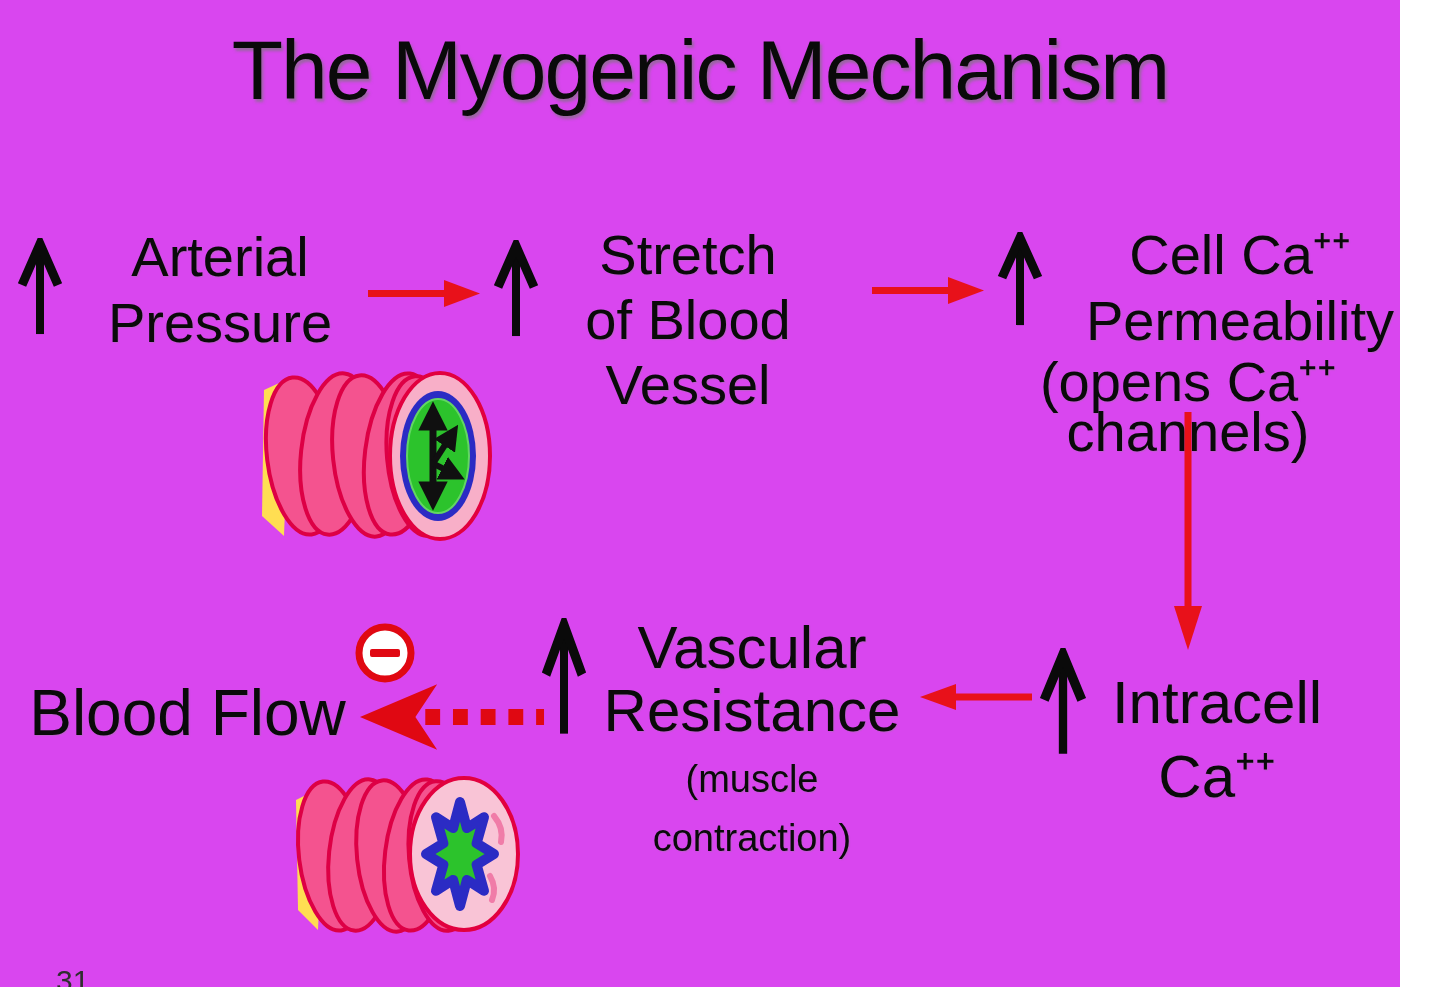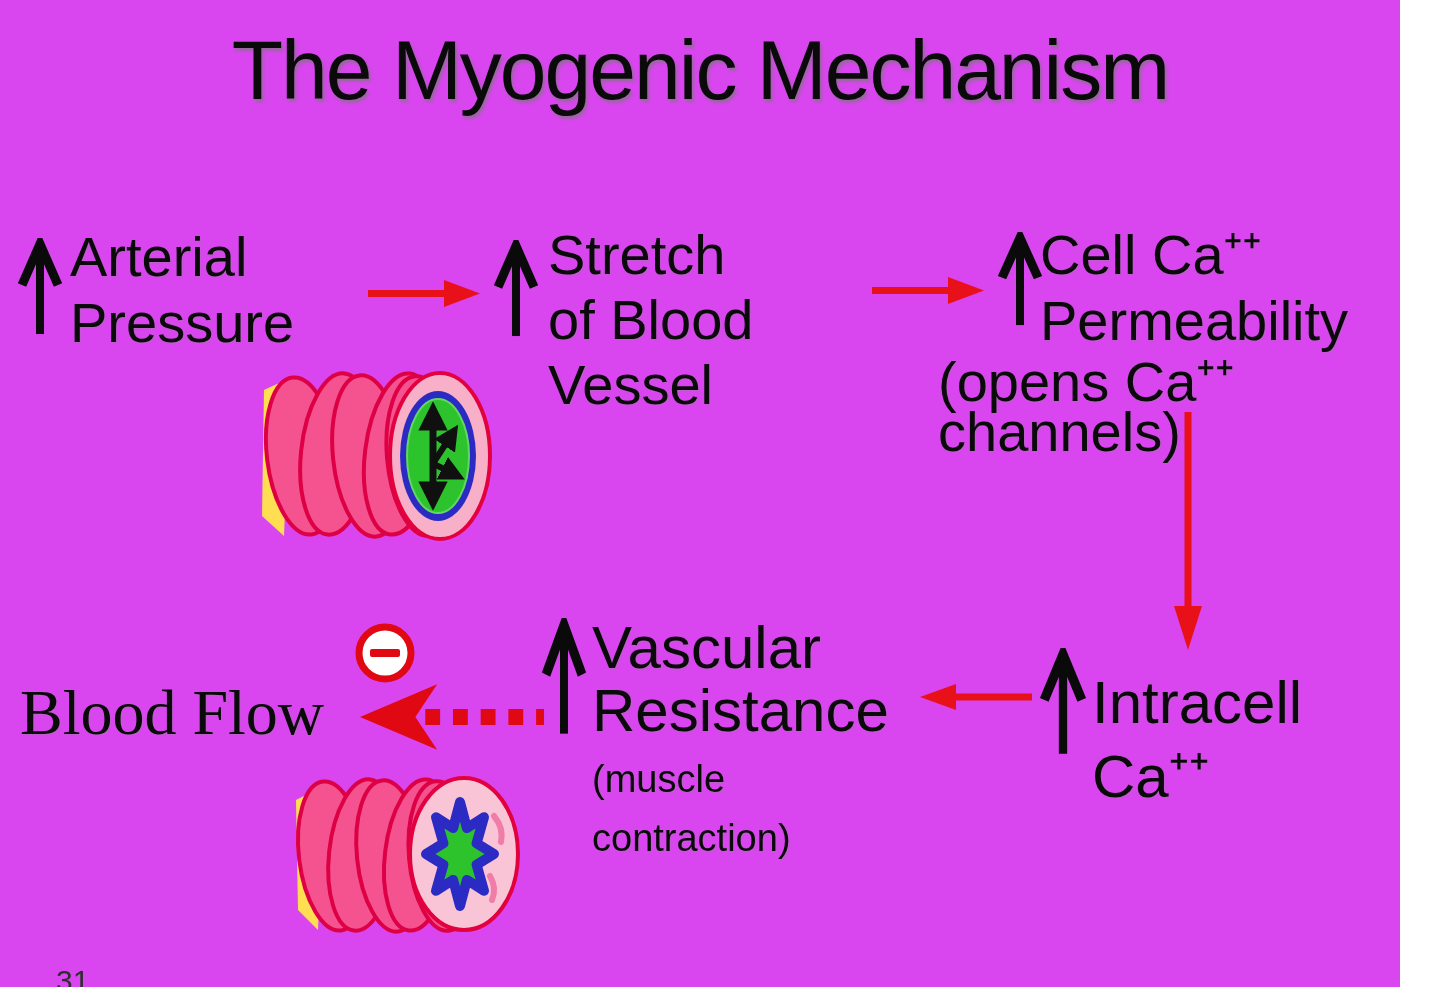--- a/index.html
+++ b/index.html
@@ -18,31 +18,31 @@
     left: 0; right: 0; top: 22px;
     text-align: center;
     font-size: 84px;
     letter-spacing: -2px;
     color: #0a0a0a;
     text-shadow: 2px 3px 3px rgba(120,120,120,0.65);
     white-space: nowrap;
   }
 
   .node-text {
-    text-align: left;
+    text-align: center;
     color: #0a0a0a;
     text-shadow: 1px 1px 1px rgba(140,140,140,0.35);
   }
   .row1-text { font-size: 56px; line-height: 66px; }
   .stretch-text { font-size: 56px; line-height: 65px; }
   .note-text { font-size: 56px; line-height: 50px; }
   .vascular-text { font-size: 60px; line-height: 63px; }
   .vascular-note { font-size: 38px; line-height: 59px; padding-top: 8px; }
   .intracell-text { font-size: 60px; line-height: 74px; }
-  .bloodflow-text { font-size: 64px; line-height: 70px; font-family: Liberation Serif, serif; }
+  .bloodflow-text { font-size: 64px; line-height: 70px; }
 
   .slide-number {
     left: 56px; top: 964px;
     font-size: 30px;
     color: #2e2e2e;
   }
   .right-border {
     left: 1433px; top: 0; width: 5px; height: 987px;
     background: #242424;
   }

